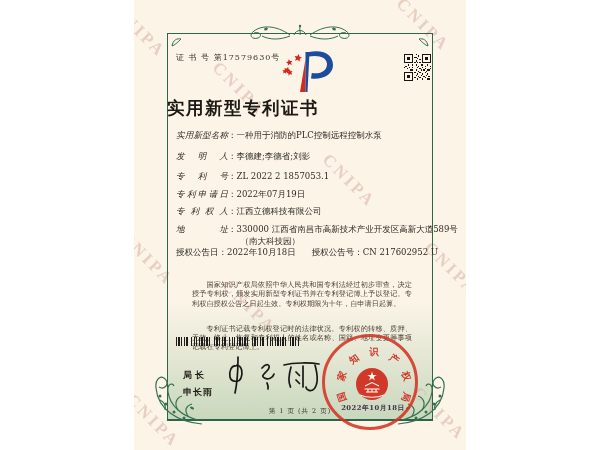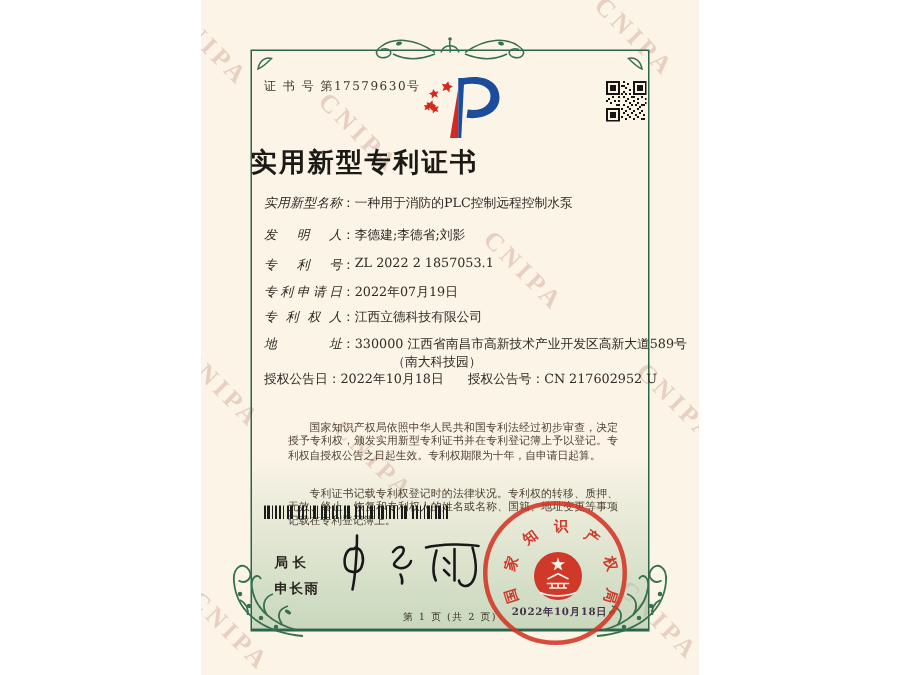--- a/index.html
+++ b/index.html
@@ -12,21 +12,21 @@
   .orn{position:absolute;z-index:3;}
   .cert-no{position:absolute;left:42px;top:52px;font-size:8px;letter-spacing:1px;color:#3a342c;z-index:4;}
   .logo{position:absolute;left:146px;top:47px;width:56px;height:48px;z-index:4;}
   .qr{position:absolute;left:270px;top:54px;width:27px;height:27px;z-index:4;}
   .title{position:absolute;left:33px;top:96px;width:226px;text-align:left;font-size:17.5px;font-weight:700;
       letter-spacing:1.5px;color:#1d1a16;z-index:4;}
   .frow{position:absolute;left:42px;width:252px;font-size:8.5px;color:#2e2a24;z-index:4;white-space:nowrap;}
   .flabel{display:inline-block;width:52px;text-align:justify;text-align-last:justify;font-style:italic;}
   .colon{display:inline-block;}
   .fval{display:inline-block;vertical-align:top;white-space:normal;}
-  .addr-l2{padding-left:4px;margin-left:21px;}
+  .addr-l2{padding-left:4px;}
   .grant-pair{display:inline-block;}
   .grant-gap{display:inline-block;width:16px;}
   .legal{position:absolute;left:42px;top:264px;width:252px;font-size:7.2px;line-height:9.3px;color:#4e4234;z-index:4;text-align:justify;}
   .legal p{margin:16px;text-indent:2em;}
   .barcode{position:absolute;left:42px;top:337px;width:124px;height:9px;z-index:4;
       background:repeating-linear-gradient(90deg,#1c1c1c 0 1.2px,rgba(0,0,0,0) 1.2px 2.3px,#1c1c1c 2.3px 4px,rgba(0,0,0,0) 4px 5.2px,#1c1c1c 5.2px 5.8px,rgba(0,0,0,0) 5.8px 7.6px);}
   .sig-title{position:absolute;left:49px;top:369px;font-size:9px;font-weight:bold;letter-spacing:3px;color:#26221c;z-index:4;}
   .sig-name{position:absolute;left:49px;top:386px;font-size:9px;font-weight:bold;letter-spacing:1px;color:#26221c;z-index:4;}
   .signature{position:absolute;left:88px;top:352px;width:112px;height:50px;z-index:4;}
   .seal{position:absolute;left:188px;top:334px;width:96px;height:96px;border:3px solid rgba(211,52,37,0.88);

